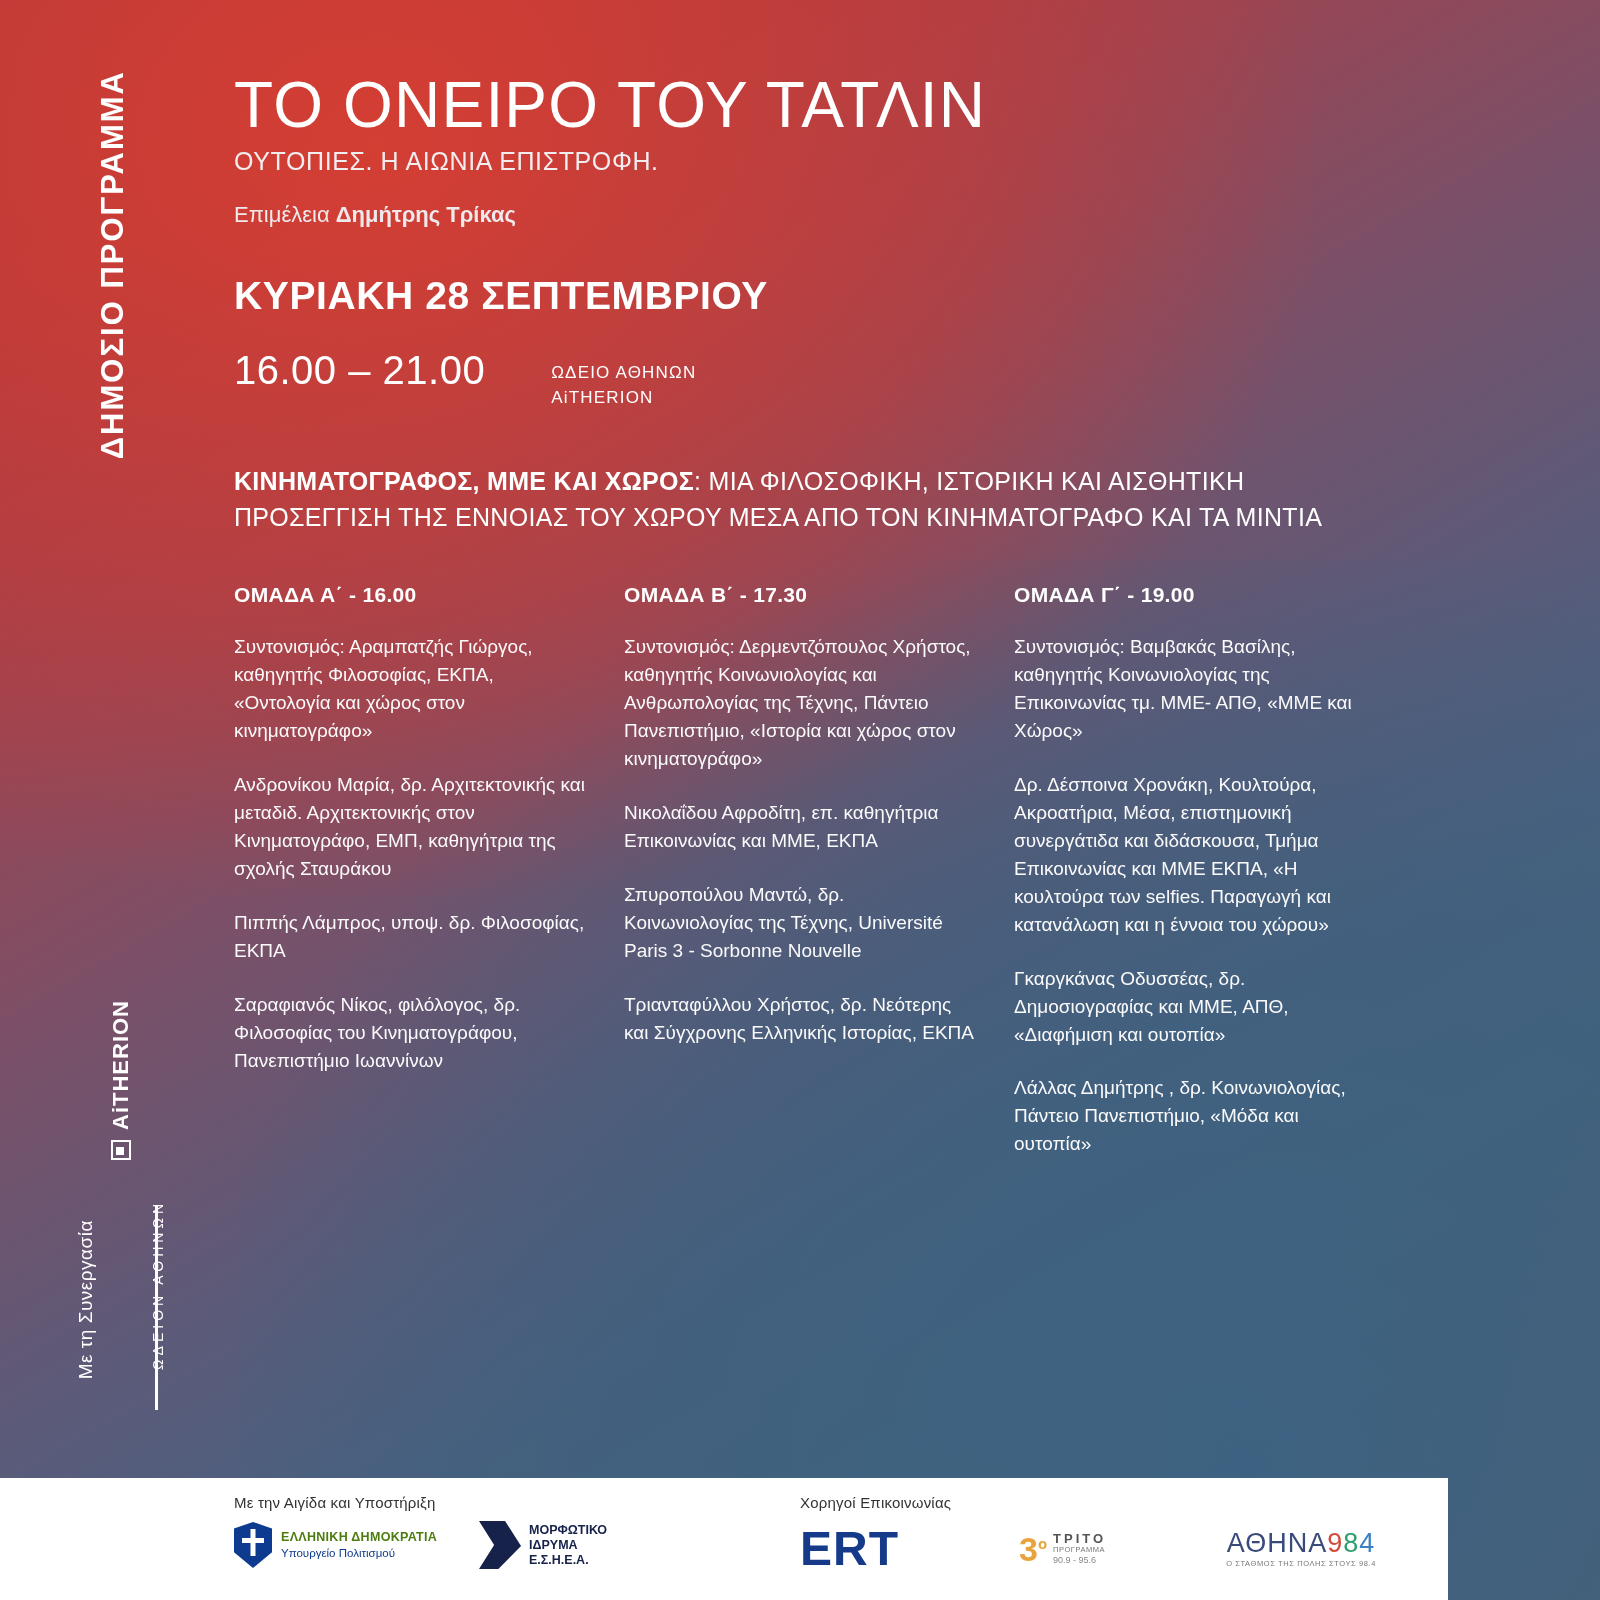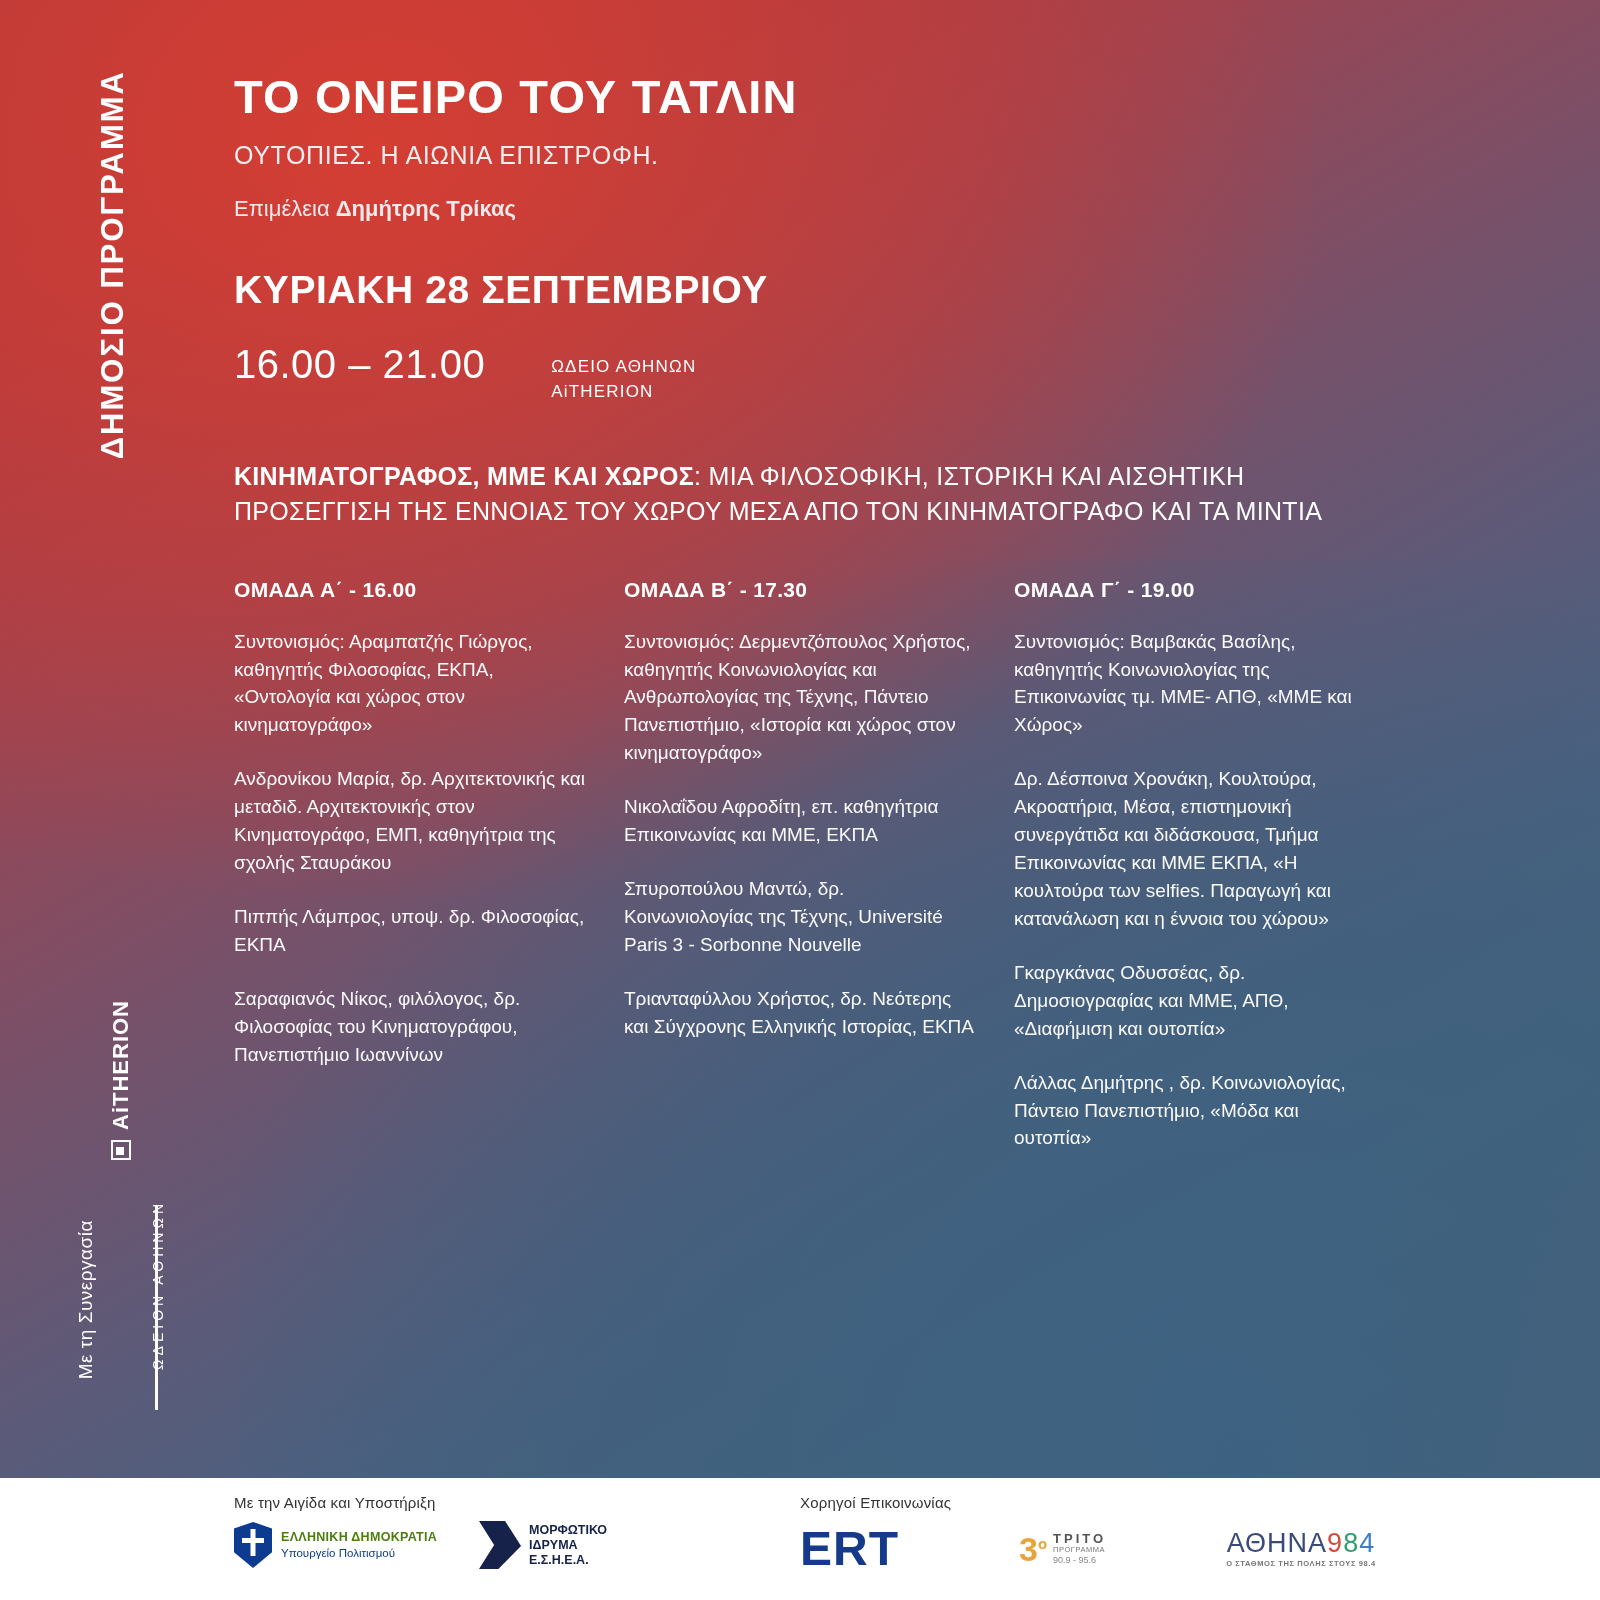--- a/index.html
+++ b/index.html
@@ -114,25 +114,25 @@
   }
 
   
   .main {
     position: absolute;
     left: 234px; top: 72px;
     width: 1300px;
     color: #ffffff;
   }
   h1.title {
-    font-size: 47px;
-    font-weight: bold;
+    font-size: 64px;
+    font-weight: normal;
     letter-spacing: 1.2px;
     line-height: 1.05;
-    margin-bottom: 20px;
+    margin-bottom: 8px;
   }
   .subtitle {
     font-size: 25px;
     font-weight: 300;
     letter-spacing: 0.6px;
     color: #f2eef0;
     margin-bottom: 26px;
   }
   .curator {
     font-size: 22px;
@@ -188,21 +188,21 @@
     font-size: 19px;
     line-height: 1.47;
     margin-bottom: 26px;
     color: #fbfafb;
   }
 
   
   .footer {
     position: absolute;
     left: 0; bottom: 0;
-    width: 1600px; height: 122px;
+    width: 1448px; height: 122px;
     background: #ffffff;
     z-index: 5;
   }
   .footer-inner {
     position: relative;
     width: 100%; height: 100%;
     display: flex;
     align-items: flex-start;
   }
   .foot-block { position: absolute; }
@@ -253,21 +253,21 @@
   .trito-txt { line-height: 1.15; }
   .trito-txt .t1 { font-size: 13px; font-weight: bold; color: #555; letter-spacing: 3px; }
   .trito-txt .t2 { font-size: 7.5px; color: #777; letter-spacing: 0.5px; }
   .trito-txt .t3 { font-size: 9px; color: #888; }
 
   .logo-athina { text-align: center; line-height: 1; }
   .ath-main { font-size: 27px; color: #3a4a7a; letter-spacing: 1px; }
   .ath-main .n9 { color: #d24a3a; }
   .ath-main .n8 { color: #2f9e6e; }
   .ath-main .n4 { color: #3b7fc4; }
-  .ath-sub { font-size: 7.5px; color: #777; letter-spacing: 0.6px; margin-top: 3px; font-weight: bold; }
+  .ath-sub { font-size: 7.5px; color: #777; letter-spacing: 0.6px; margin-top: 3px; }
 </style>
 </head>
 <body>
 
 <div id="poster">
 
   <div class="rail">
     <div class="vert-title">ΔΗΜΟΣΙΟ ΠΡΟΓΡΑΜΜΑ</div>
 
     <div class="rail-aitherion">

